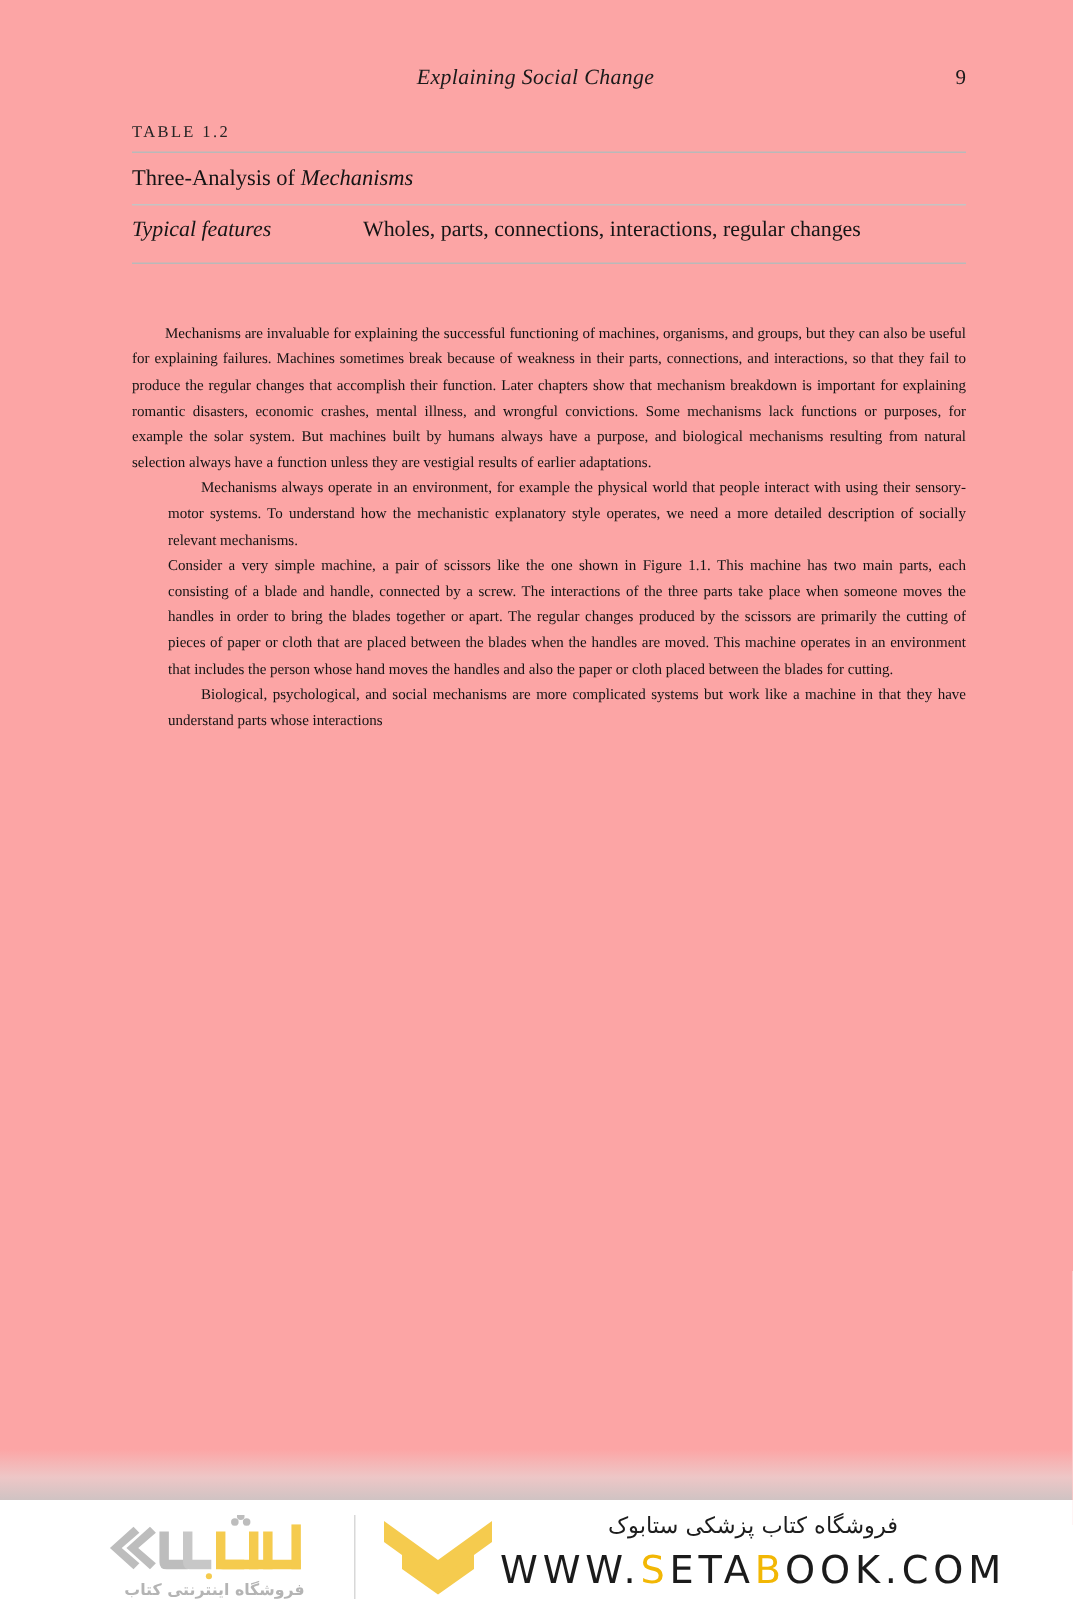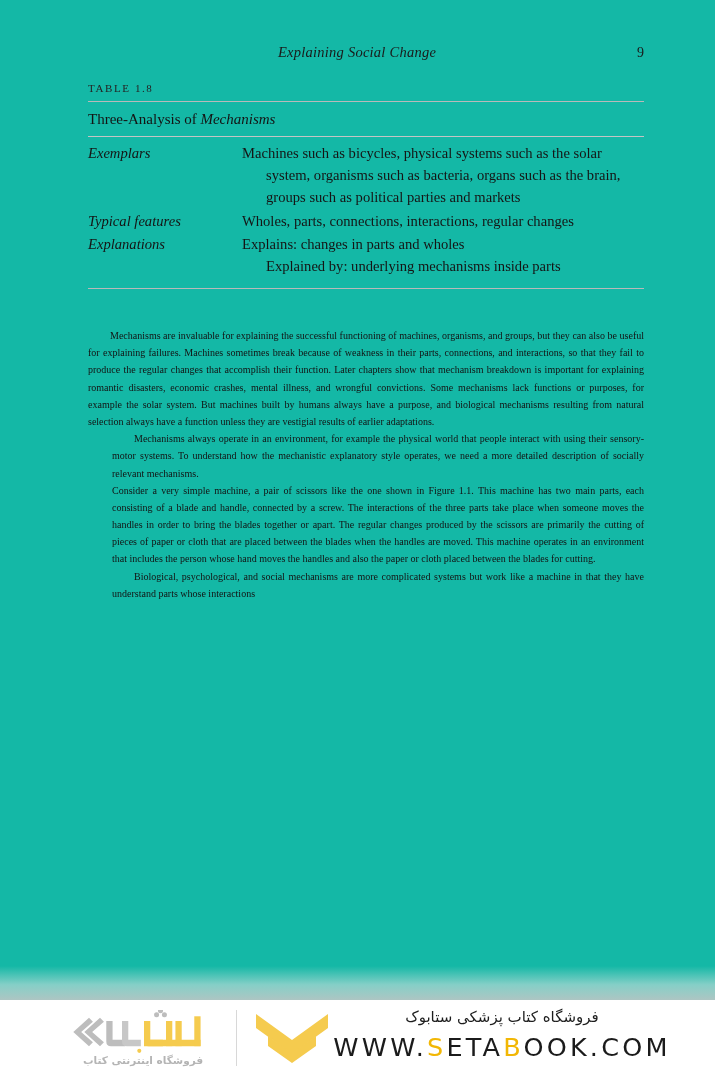--- a/index.html
+++ b/index.html
@@ -15,21 +15,21 @@
     color: #141414;
     position: relative;
   }
 
   
   .page {
     position: absolute;
     left: 0; top: 0;
     width: 715px;
     height: 1000px;
-    background: #14b8a6;
+    background: #fca5a5;
     overflow: hidden;
   }
   .page-inner {
     position: absolute;
     left: 88px;
     top: 0;
     width: 556px;
   }
 
   
@@ -227,46 +227,31 @@
 
 <div class="page">
   <div class="page-inner">
 
     <div class="running-head">
       <div class="rh-title">Explaining Social Change</div>
       <div class="rh-folio">9</div>
     </div>
 
     <div class="table-block">
-      <div class="table-caption">TABLE 1.8</div>
+      <div class="table-caption">TABLE 1.2</div>
       <hr class="rule">
       <div class="table-subtitle"><span>Three-Analysis of </span><i>Mechanisms</i></div>
       <hr class="rule rule-thin">
 
       <table class="spec">
         <tbody>
-          <tr>
-            <td class="lbl">Exemplars</td>
-            <td class="val">
-              <span>Machines such as bicycles, physical systems such as the solar</span>
-              <span class="cont">system, organisms such as bacteria, organs such as the brain,</span>
-              <span class="cont">groups such as political parties and markets</span>
-            </td>
-          </tr>
           <tr>
             <td class="lbl">Typical features</td>
             <td class="val">
               <span>Wholes, parts, connections, interactions, regular changes</span>
-            </td>
-          </tr>
-          <tr>
-            <td class="lbl">Explanations</td>
-            <td class="val">
-              <span>Explains: changes in parts and wholes</span>
-              <span class="cont">Explained by: underlying mechanisms inside parts</span>
             </td>
           </tr>
         </tbody>
       </table>
 
       <hr class="rule table-bottom-rule">
     </div>
 
     <div class="body-copy">
       <p class="para indent">Mechanisms are invaluable for explaining the successful functioning of machines, organisms, and groups, but they can also be useful for explaining failures. Machines sometimes break because of weakness in their parts, connections, and interactions, so that they fail to produce the regular changes that accomplish their function. Later chapters show that mechanism breakdown is important for explaining romantic disasters, economic crashes, mental illness, and wrongful convictions. Some mechanisms lack functions or purposes, for example the solar system. But machines built by humans always have a purpose, and biological mechanisms resulting from natural selection always have a function unless they are vestigial results of earlier adaptations.</p>

